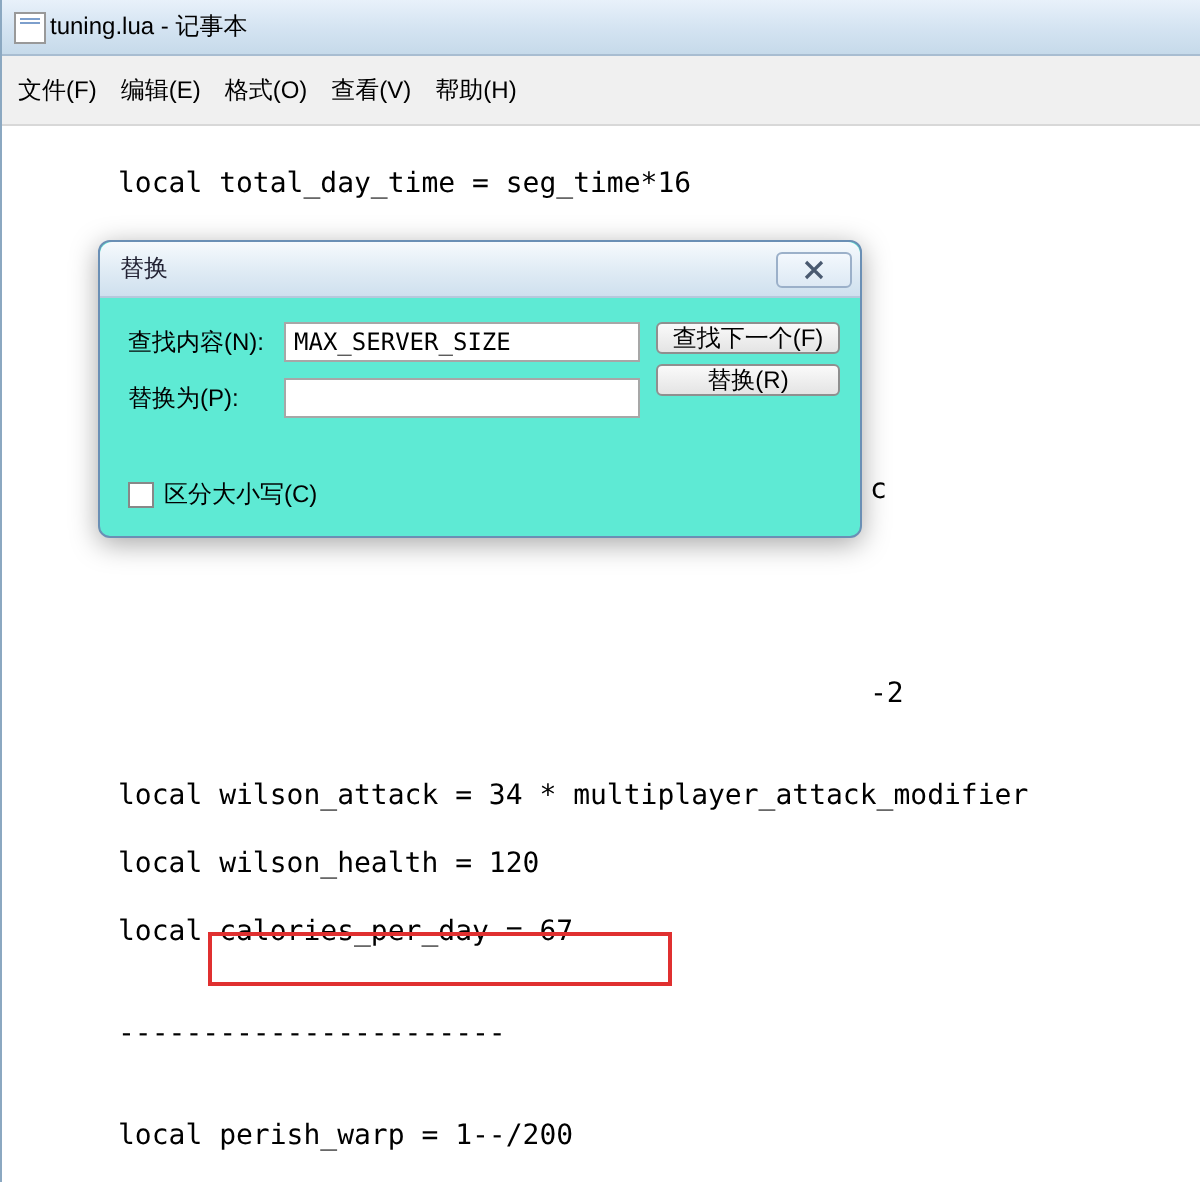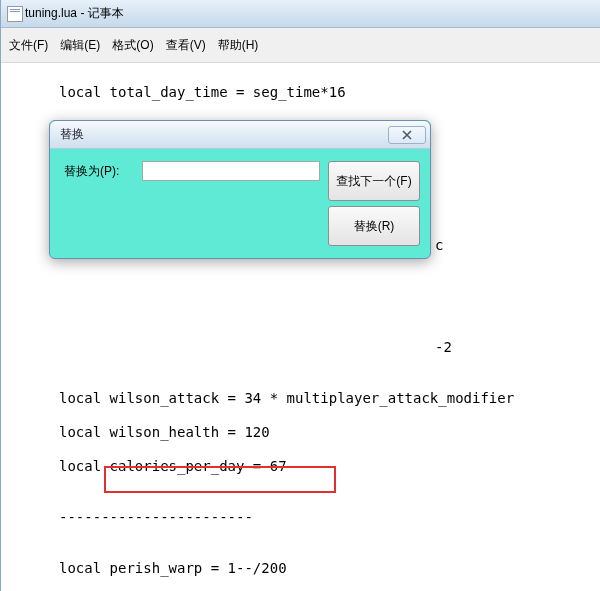--- a/index.html
+++ b/index.html
@@ -116,21 +116,21 @@
   flex: 1;
   height: 20px;
   border: 1px solid #a7a7a7;
   background: #fff;
   font-family: "Consolas", monospace;
   font-size: 12px;
   padding: 0 4px;
 }
 .buttons { width: 92px; display: flex; flex-direction: column; gap: 5px; }
 .btn {
-  height: 40px;
+  height: 16px;
   border: 1px solid #8f8f8f;
   border-radius: 3px;
   background: linear-gradient(to bottom, #fafafa, #e4e4e4);
   font-size: 12px;
   display: flex;
   align-items: center;
   justify-content: center;
   cursor: default;
 }
 .checkbox-row {
@@ -207,22 +207,30 @@
     <span class="dialog-title">替换</span>
     <div class="dialog-close">
       <svg viewBox="0 0 10 10">
           <path d="M1 1 L9 9 M9 1 L1 9" stroke="#4a5a70" stroke-width="1.6" fill="none"></path>
         </svg>
     </div>
   </div>
   <div class="dialog-body">
     <div class="fields">
       <div class="field-row">
+        <span class="field-label">查找内容(N):</span>
+        <input class="field-input" value="MAX_SERVER_SIZE" style="">
+      </div>
+      <div class="field-row">
         <span class="field-label">替换为(P):</span>
         <input class="field-input" value="" style="">
+      </div>
+      <div class="checkbox-row">
+        <div class="chk"></div>
+        <span>区分大小写(C)</span>
       </div>
     </div>
     <div class="buttons">
       <div class="btn">查找下一个(F)</div>
       <div class="btn">替换(R)</div>
     </div>
   </div>
 </div>
 
 </body></html>

